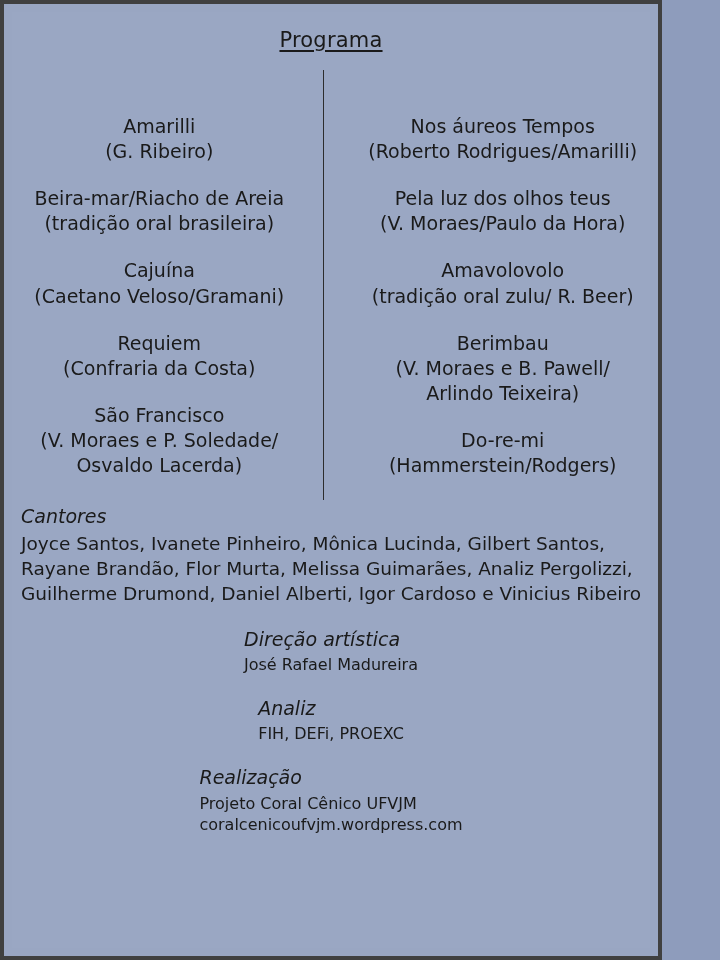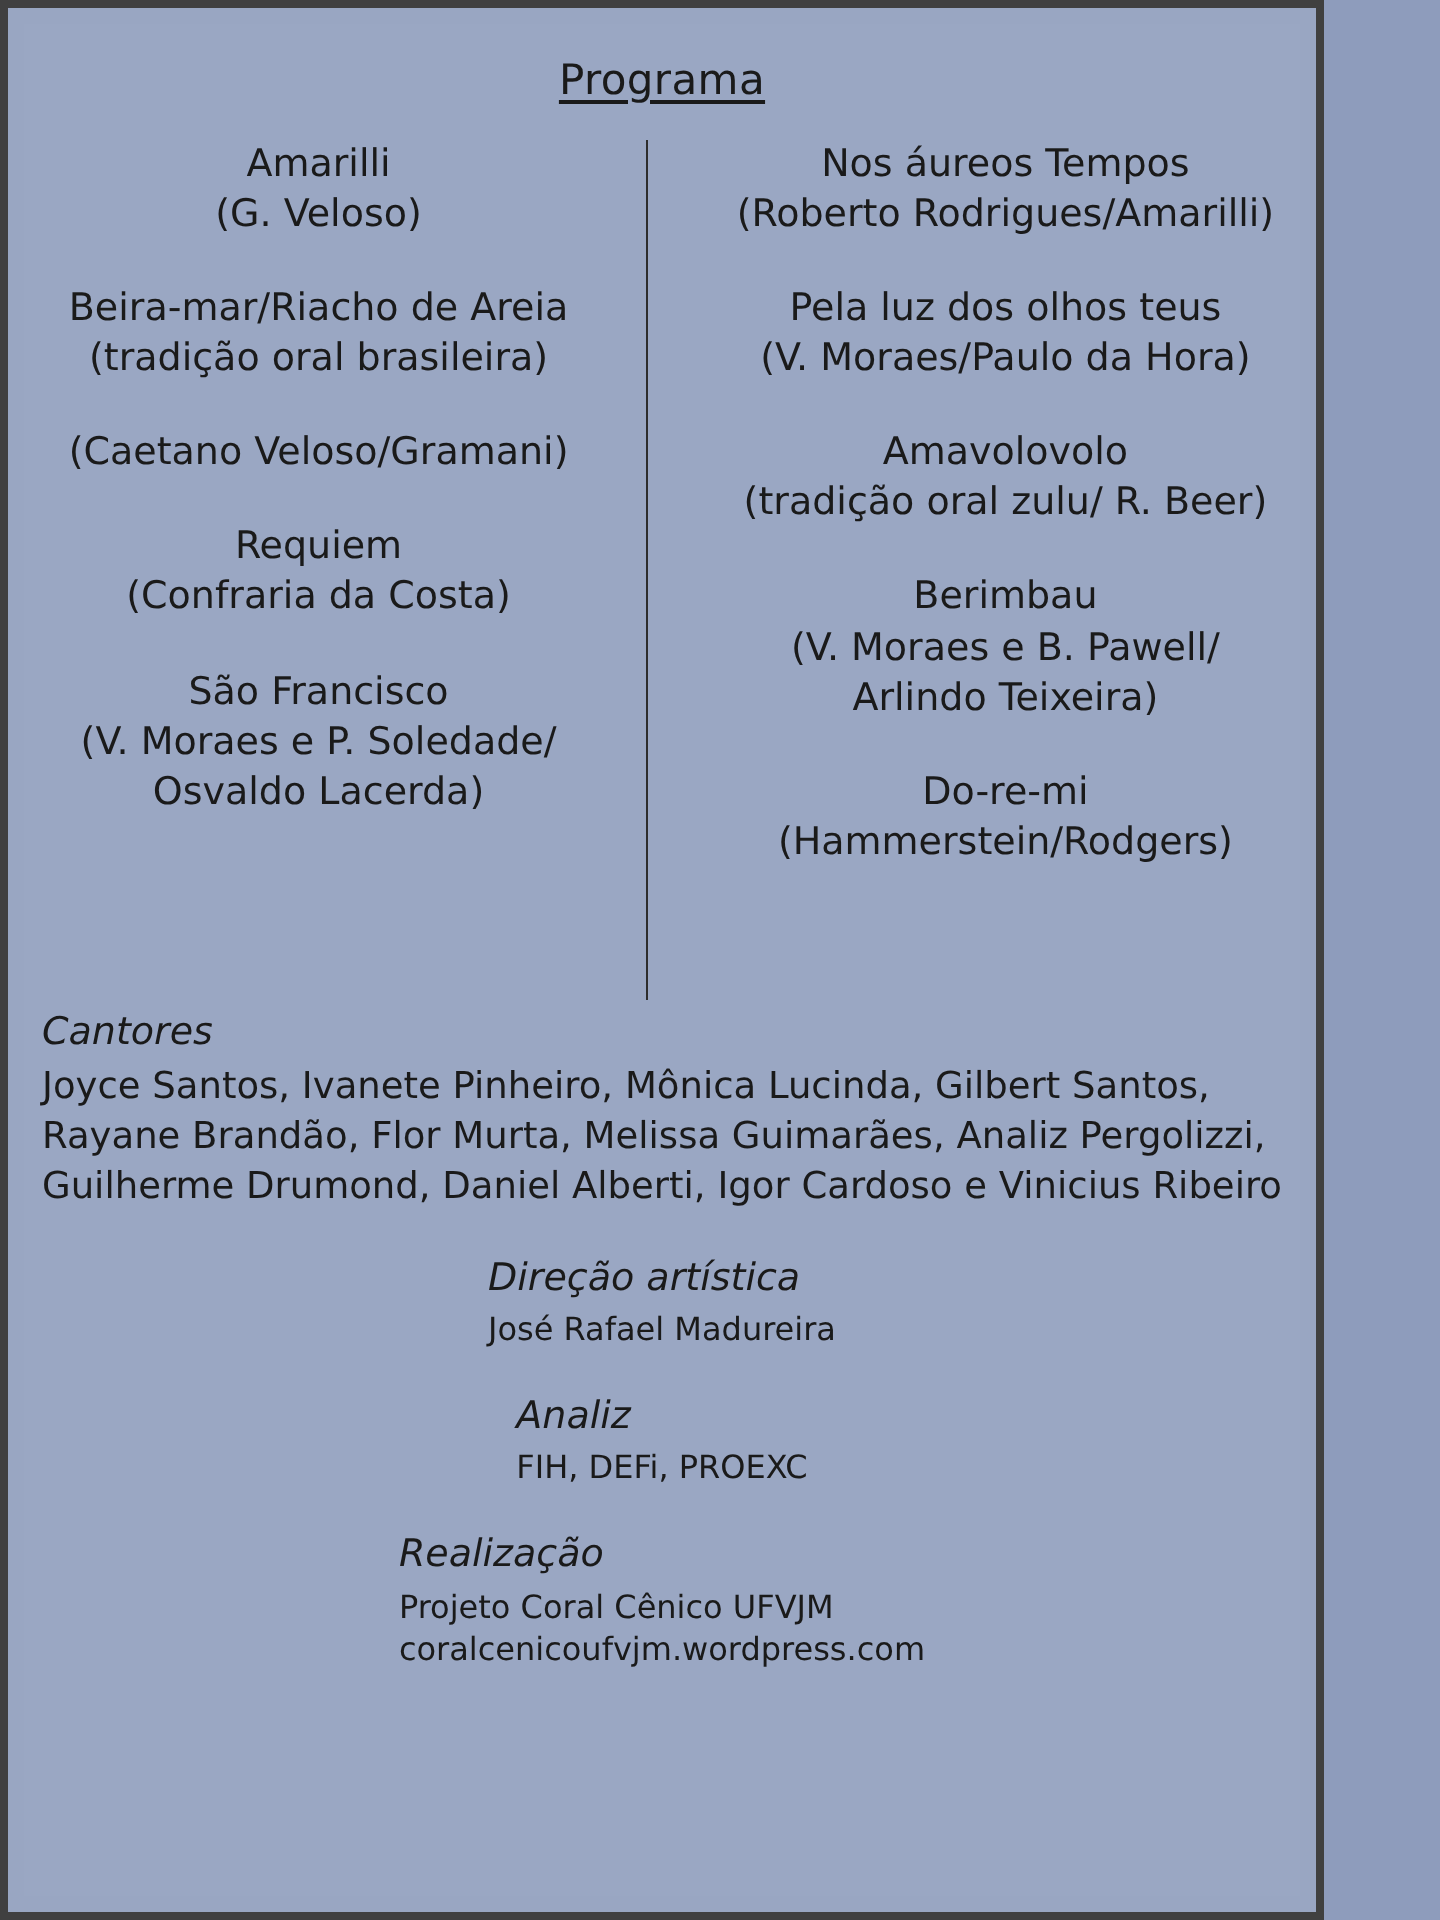--- a/index.html
+++ b/index.html
@@ -37,21 +37,21 @@
     margin-top: 16px;
     font-size: 21px;
     text-decoration: underline;
     text-underline-offset: 3px;
     letter-spacing: 0.2px;
   }
   .columns {
     display: flex;
     flex-direction: row;
     justify-content: center;
-    align-items: flex-start;
+    align-items: flex-end;
     width: 100%;
     margin-top: 18px;
   }
   .col {
     width: 330px;
     display: flex;
     flex-direction: column;
     align-items: center;
   }
   .col.left {
@@ -115,32 +115,33 @@
   <div class="inner">
 
     <div class="title">Programa</div>
 
     <div class="columns">
       <div class="col left">
 
         <div class="piece">
           <div class="name">Amarilli</div>
           <div class="author">
-            <div>(G. Veloso)</div>
+            <div>(G. Ribeiro)</div>
           </div>
         </div>
 
         <div class="piece">
           <div class="name">Beira-mar/Riacho de Areia</div>
           <div class="author">
             <div>(tradição oral brasileira)</div>
           </div>
         </div>
 
         <div class="piece">
+          <div class="name">Cajuína</div>
           <div class="author">
             <div>(Caetano Veloso/Gramani)</div>
           </div>
         </div>
 
         <div class="piece">
           <div class="name">Requiem</div>
           <div class="author">
             <div>(Confraria da Costa)</div>
           </div>

